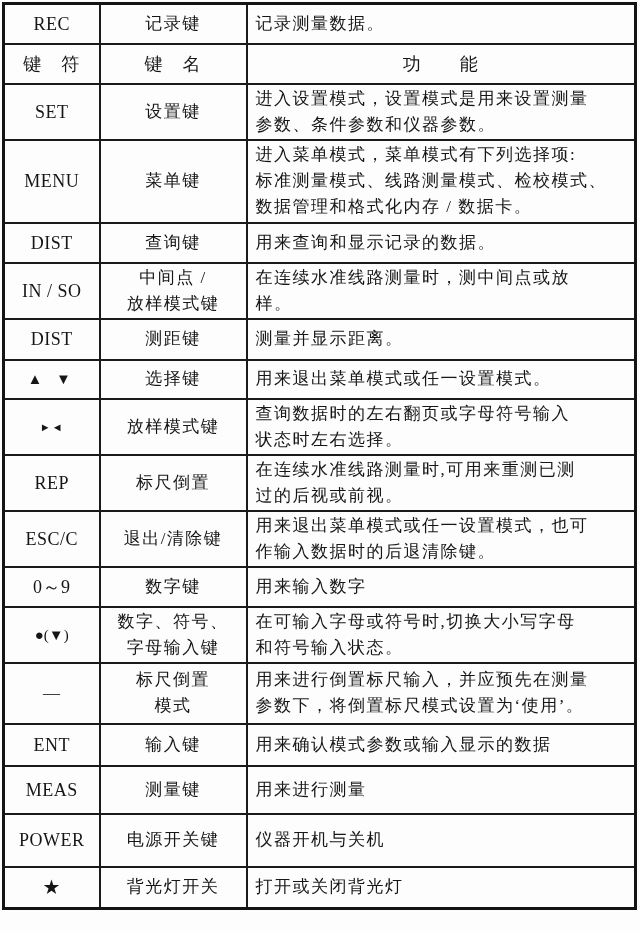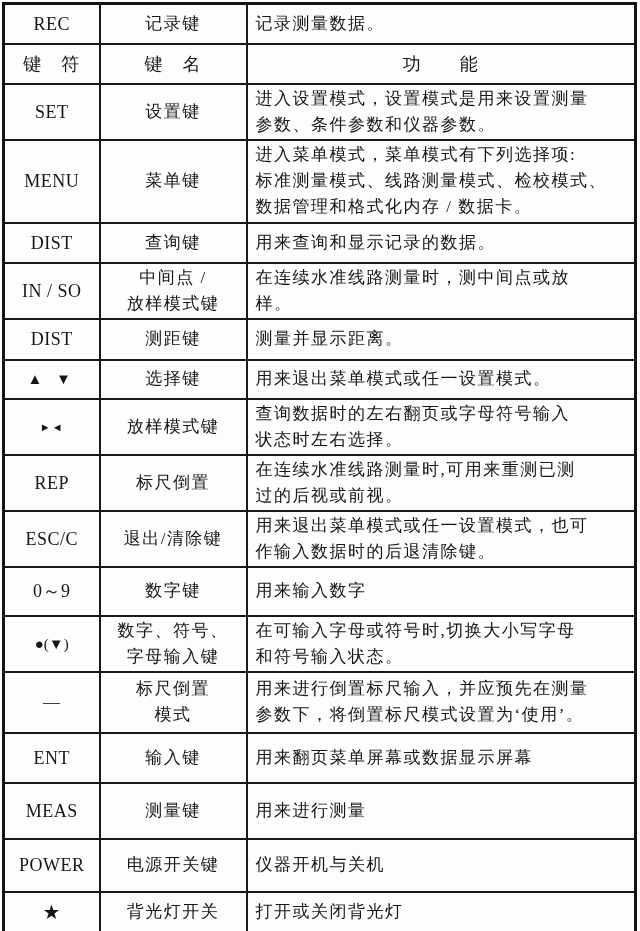--- a/index.html
+++ b/index.html
@@ -127,45 +127,45 @@
         <td class="name">标尺倒置</td>
         <td class="func">在连续水准线路测量时,可用来重测已测
 过的后视或前视。</td>
       </tr>
       <tr style="height:49px">
         <td class="sym">ESC/C</td>
         <td class="name">退出/清除键</td>
         <td class="func">用来退出菜单模式或任一设置模式，也可
 作输入数据时的后退清除键。</td>
       </tr>
-      <tr style="height:49px">
+      <tr style="height:40px">
         <td class="sym">0～9</td>
         <td class="name">数字键</td>
         <td class="func">用来输入数字</td>
       </tr>
       <tr style="height:54px">
         <td class="sym sym-dot">●(▼)</td>
         <td class="name">数字、符号、
 字母输入键</td>
         <td class="func">在可输入字母或符号时,切换大小写字母
 和符号输入状态。</td>
       </tr>
       <tr style="height:61px">
         <td class="sym sym-dash">—</td>
         <td class="name">标尺倒置
 模式</td>
         <td class="func">用来进行倒置标尺输入，并应预先在测量
 参数下，将倒置标尺模式设置为‘使用’。</td>
       </tr>
-      <tr style="height:50px">
+      <tr style="height:42px">
         <td class="sym">ENT</td>
         <td class="name">输入键</td>
-        <td class="func">用来翻页菜单屏幕或数据显示屏幕</td>
+        <td class="func">用来确认模式参数或输入显示的数据</td>
       </tr>
-      <tr style="height:56px">
+      <tr style="height:48px">
         <td class="sym">MEAS</td>
         <td class="name">测量键</td>
         <td class="func">用来进行测量</td>
       </tr>
       <tr style="height:53px">
         <td class="sym">POWER</td>
         <td class="name">电源开关键</td>
         <td class="func">仪器开机与关机</td>
       </tr>
       <tr style="height:42px">

